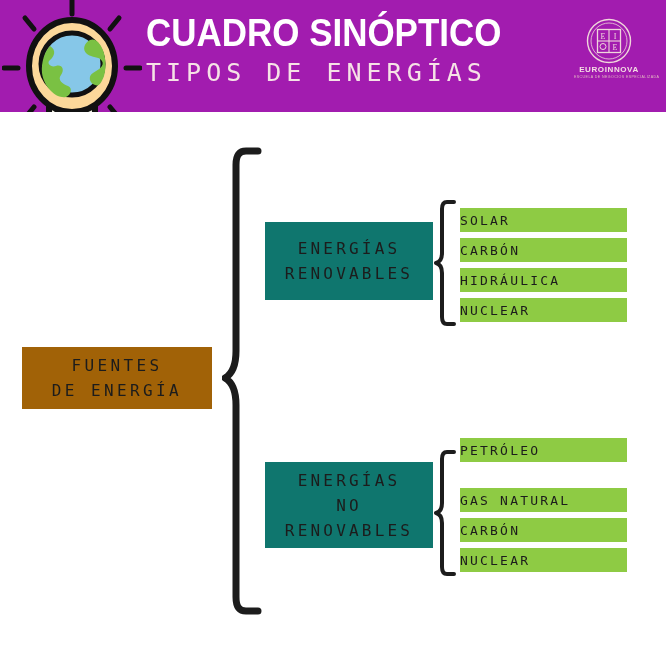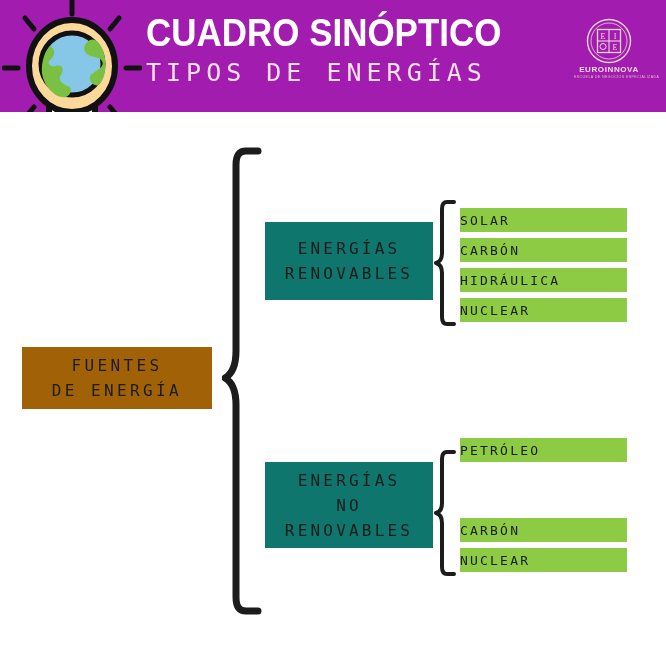--- a/index.html
+++ b/index.html
@@ -242,20 +242,23 @@
     </div>
   </div>
 
   <svg class="brace" style="left:434px; top:340px;" width="26" height="130" viewBox="0 0 26 130" xmlns="http://www.w3.org/2000/svg">
     <path d="M20 4 H13 C9 4 8 7 8 11 V55 C8 61 6 64 2 65 C6 66 8 69 8 75 V119 C8 123 9 126 13 126 H20" fill="none" stroke="#1c1c1c" stroke-width="4" stroke-linecap="round" stroke-linejoin="round"></path>
   </svg>
 
   <div class="node leaf-node" style="top:330px;">
     <span>PETRÓLEO</span>
   </div>
+  <div class="node leaf-node" style="top:380px;">
+    <span>GAS NATURAL</span>
+  </div>
   <div class="node leaf-node" style="top:410px;">
     <span>CARBÓN</span>
   </div>
   <div class="node leaf-node" style="top:440px;">
     <span>NUCLEAR</span>
   </div>
 
 </div>
 
 </body></html>

